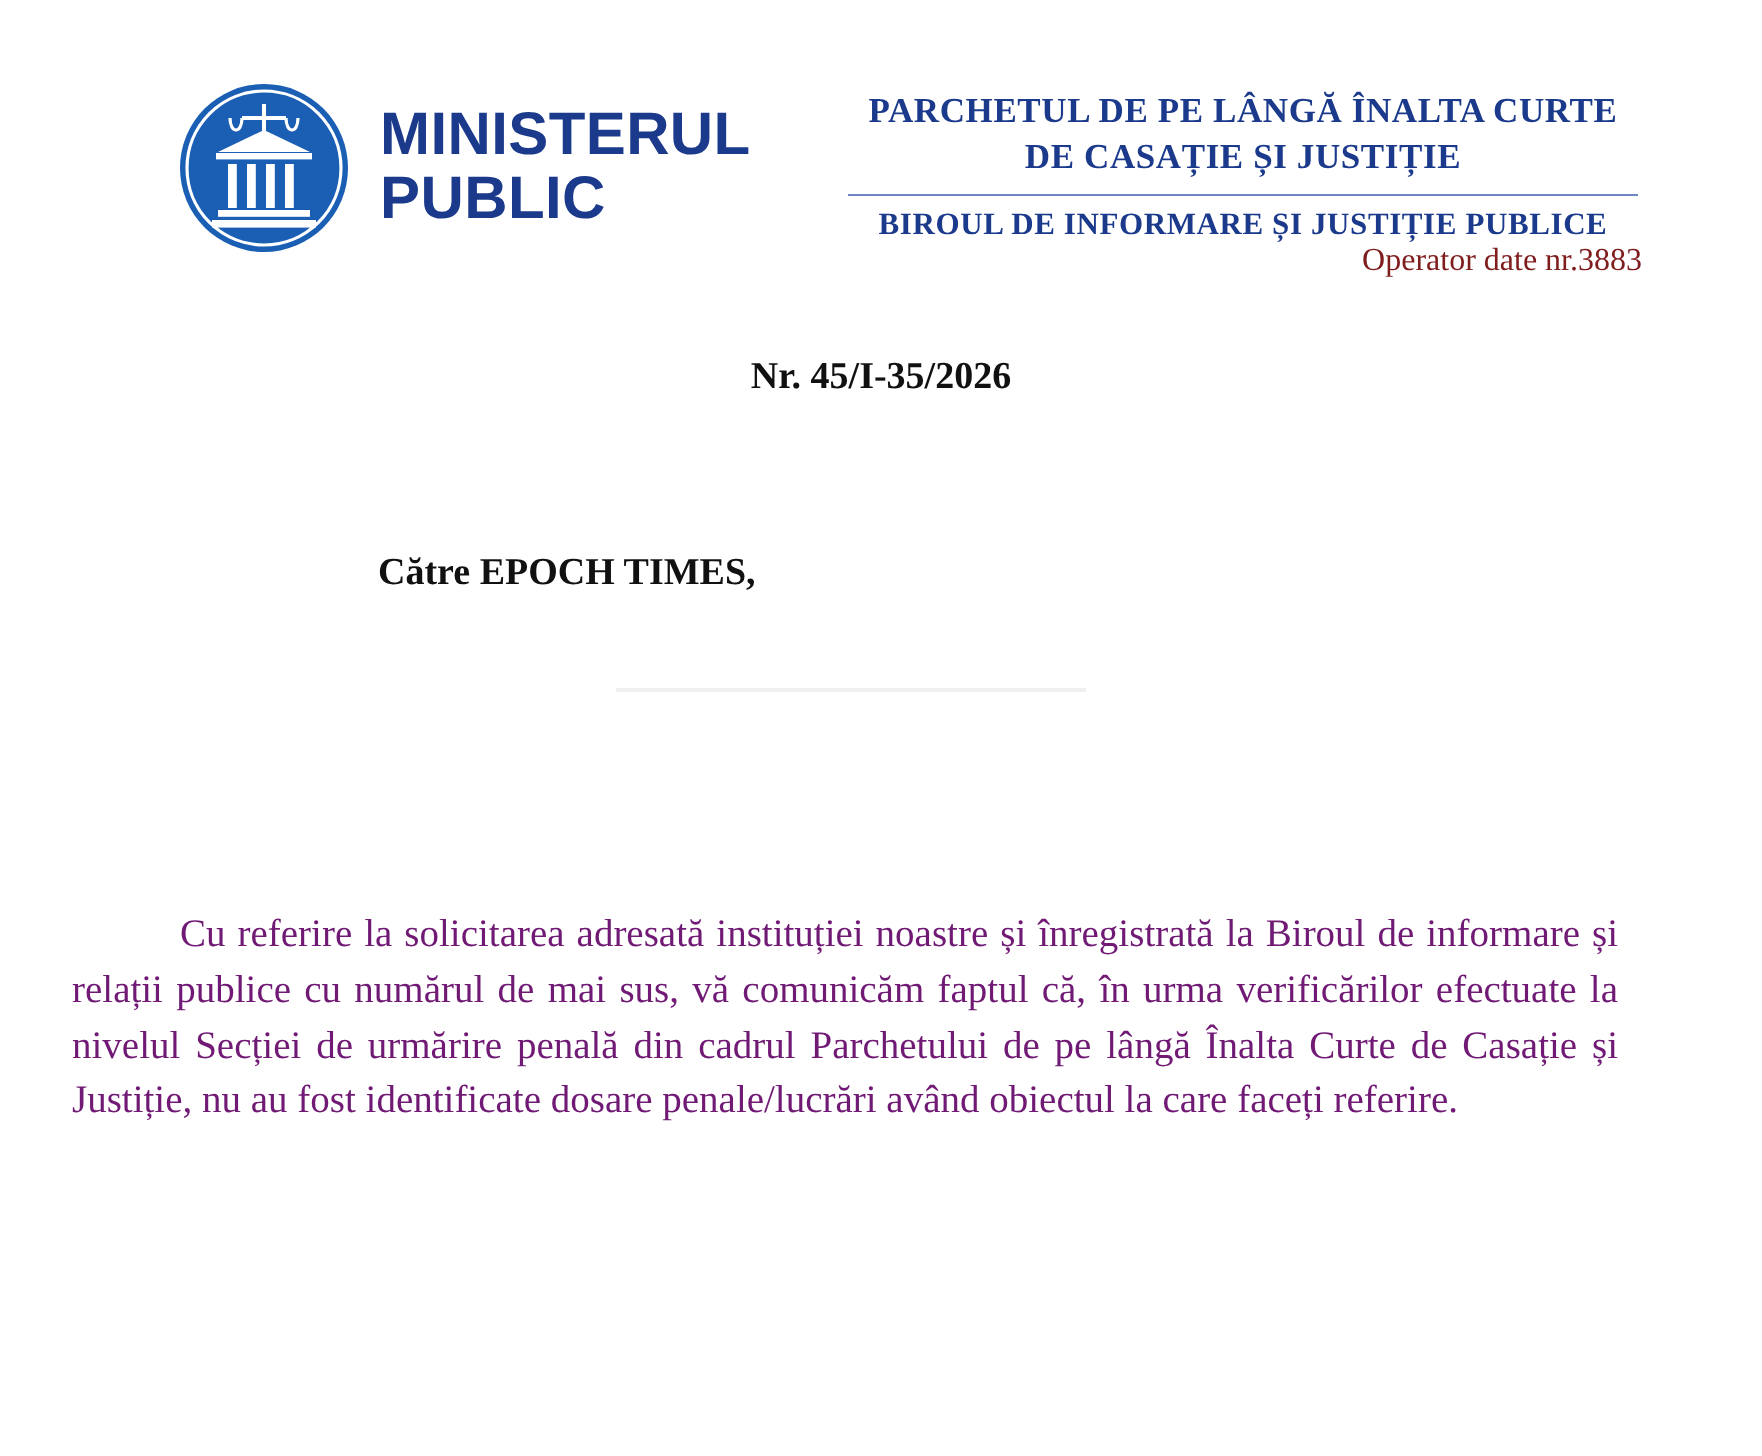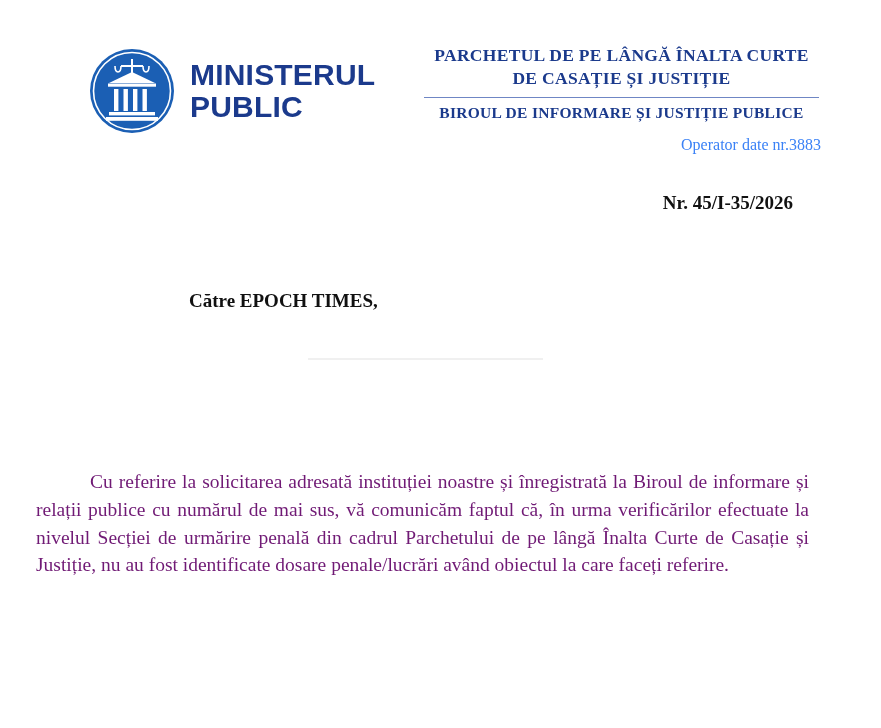--- a/index.html
+++ b/index.html
@@ -74,33 +74,33 @@
     margin: 7px 6px 6px 6px;
   }
   .masthead .bureau {
     font-family: "Liberation Serif", serif;
     font-variant: small-caps;
     font-weight: bold;
     font-size: 15.5px;
     letter-spacing: 0.3px;
   }
   .masthead .operator {
-    margin-top: 14px;
+    margin-top: 0;
     text-align: right;
     font-size: 16px;
     font-weight: normal;
     font-variant: normal;
     padding-right: 4px;
-    color: #3b82f6;
+    color: #7f1d1d;
   }
 
   
   .refline {
     display: flex;
-    justify-content: flex-end;
+    justify-content: center;
     align-items: baseline;
     padding: 38px 88px 0 88px;
     font-size: 19px;
     font-weight: bold;
     color: #111;
   }
 
   
   .addressee {
     padding: 76px 88px 0 145px;

